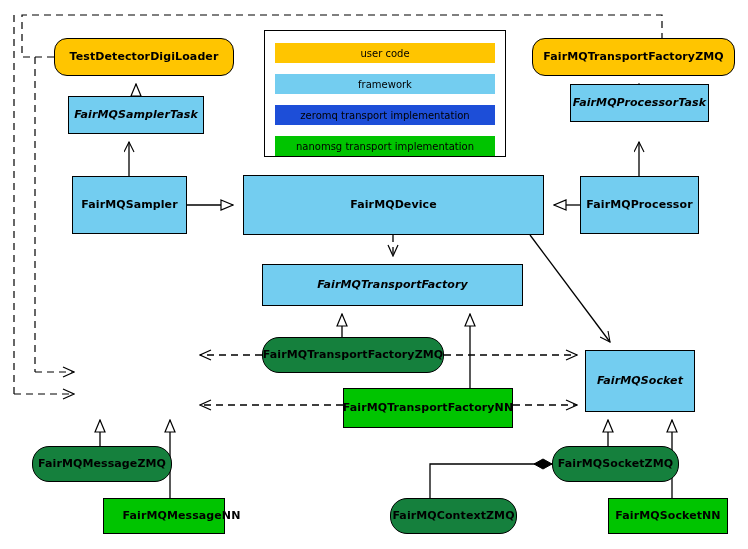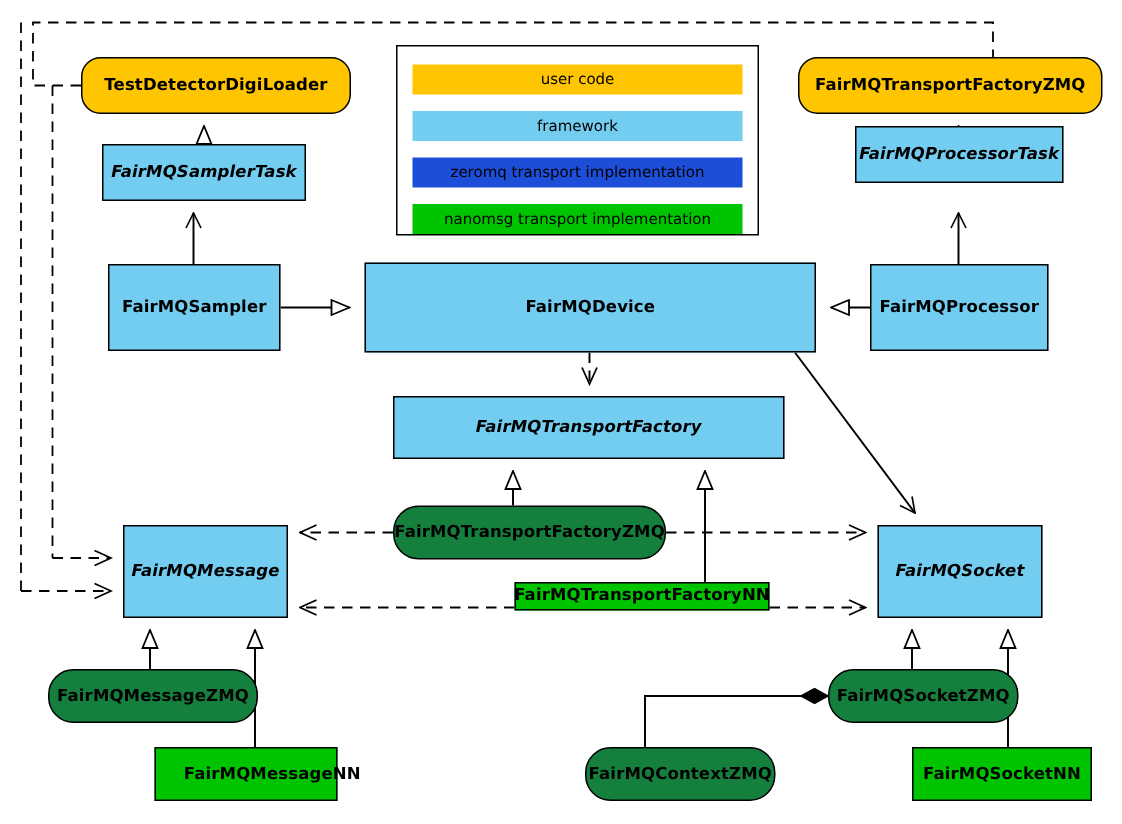--- a/index.html
+++ b/index.html
@@ -115,21 +115,20 @@
 
 <div class="node usercode" style="left: 54px; top: 38px; width: 180px; height: 38px;">TestDetectorDigiLoader</div>
     <div class="node usercode" style="left: 532px; top: 38px; width: 203px; height: 38px;">FairMQTransportFactoryZMQ</div>
     <div class="node framework abstract" style="left: 68px; top: 96px; width: 136px; height: 38px;">FairMQSamplerTask</div>
     <div class="node framework abstract" style="left: 570px; top: 84px; width: 139px; height: 38px;">FairMQProcessorTask</div>
     <div class="node framework" style="left: 72px; top: 176px; width: 115px; height: 58px;">FairMQSampler</div>
     <div class="node framework" style="left: 243px; top: 175px; width: 301px; height: 60px;">FairMQDevice</div>
     <div class="node framework" style="left: 580px; top: 176px; width: 119px; height: 58px;">FairMQProcessor</div>
     <div class="node framework abstract" style="left: 262px; top: 264px; width: 261px; height: 42px;">FairMQTransportFactory</div>
     <div class="node zeromq" style="left: 262px; top: 337px; width: 182px; height: 36px;">FairMQTransportFactoryZMQ</div>
-    <div class="node nanomsg" style="left: 343px; top: 388px; width: 170px; height: 19px;">FairMQTransportFactoryNN</div>
-    <div class="node framework abstract" style="left: 82px; top: 350px; width: 110px; height: 62px;">FairMQMessage</div>
+    <div class="node nanomsg" style="left: 343px; top: 388px; width: 170px; height: 40px;">FairMQTransportFactoryNN</div>
     <div class="node framework abstract" style="left: 585px; top: 350px; width: 110px; height: 62px;">FairMQSocket</div>
     <div class="node zeromq" style="left: 32px; top: 446px; width: 140px; height: 36px;">FairMQMessageZMQ</div>
     <div class="node nanomsg" style="left: 103px; top: 498px; width: 122px; height: 36px; padding-left: 35px;">FairMQMessageNN</div>
     <div class="node zeromq" style="left: 552px; top: 446px; width: 127px; height: 36px;">FairMQSocketZMQ</div>
     <div class="node zeromq" style="left: 390px; top: 498px; width: 127px; height: 36px;">FairMQContextZMQ</div>
     <div class="node nanomsg" style="left: 608px; top: 498px; width: 120px; height: 36px;">FairMQSocketNN</div>
   </div>
 
 </body></html>

